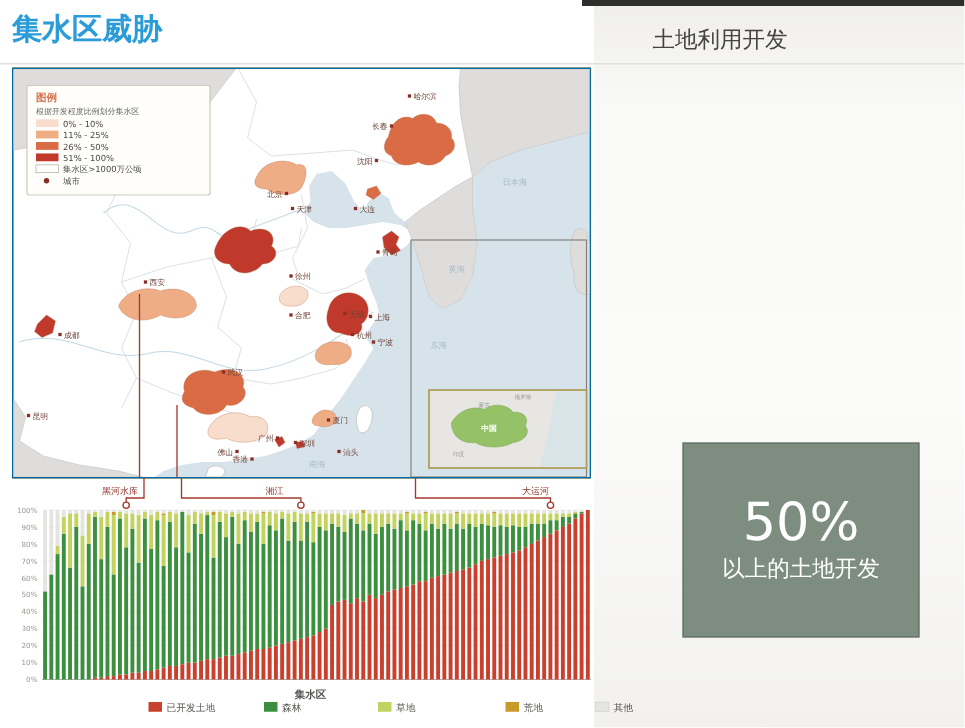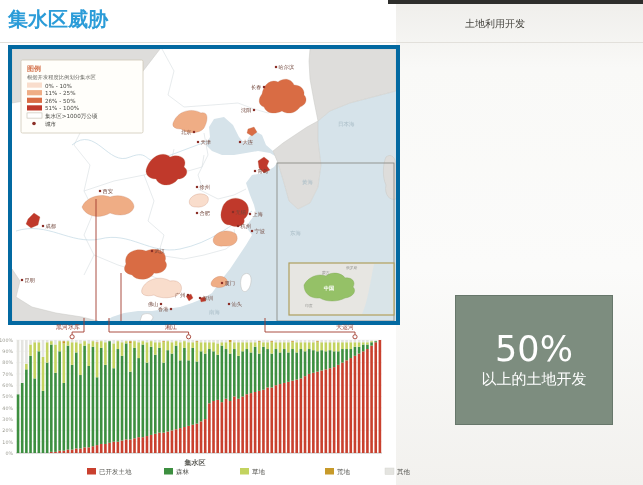--- a/index.html
+++ b/index.html
@@ -3,25 +3,25 @@
 <meta charset="utf-8">
 <style>
   html,body{margin:0;padding:0;}
   body{width:643px;height:485px;overflow:hidden;background:#ffffff;
        font-family:"DejaVu Sans","Liberation Sans",sans-serif;}
   .page{position:relative;width:535px;height:485px;}
   .right-panel{position:absolute;left:396px;top:0;width:247px;height:485px;
        background:linear-gradient(180deg,#efeeeb 0%,#f9f9f7 14%,#fbfbfa 55%,#f2f1ee 100%);}
   .top-dark-bar{position:absolute;left:388px;top:0;width:255px;height:4px;background:#2e2e2c;}
   .page-title{position:absolute;left:8px;top:6px;font-size:20px;font-weight:bold;color:#2b9cd8;}
-  .page-subtitle{position:absolute;right:10px;top:17px;font-size:10px;color:#45443e;}
+  .page-subtitle{position:absolute;right:10px;top:17px;font-size:15px;color:#45443e;}
   .header-rule{position:absolute;left:0;top:42px;width:643px;height:1px;background:#e2e0db;}
   .map-panel{position:absolute;left:8px;top:45px;width:384px;height:272px;
-       border:4px solid #0369a1;background:#eab308;}
-  .chart-panel{position:absolute;left:0;top:318px;width:420px;height:164px;}
+       border:1px solid #0369a1;background:#eab308;}
+  .chart-panel{position:absolute;left:12px;top:318px;width:420px;height:164px;}
   .highlight-box{position:absolute;left:455px;top:295px;width:156px;height:128px;
        background:#7d8d7f;border:1px solid #67776b;display:flex;flex-direction:column;
        align-items:center;justify-content:center;}
   .hl-value{font-size:35px;line-height:1.05;color:#ffffff;}
   .hl-caption{font-size:15px;margin-top:3px;color:#ffffff;}
   svg text{user-select:none;}
 </style>
 </head>
 <body>
 

